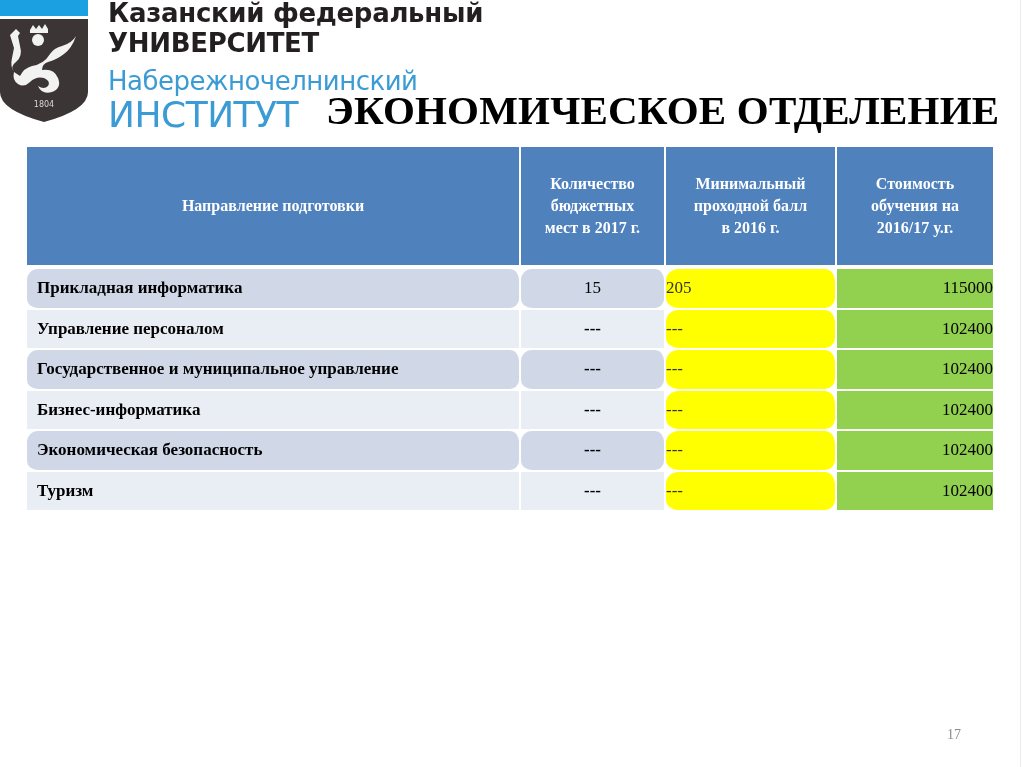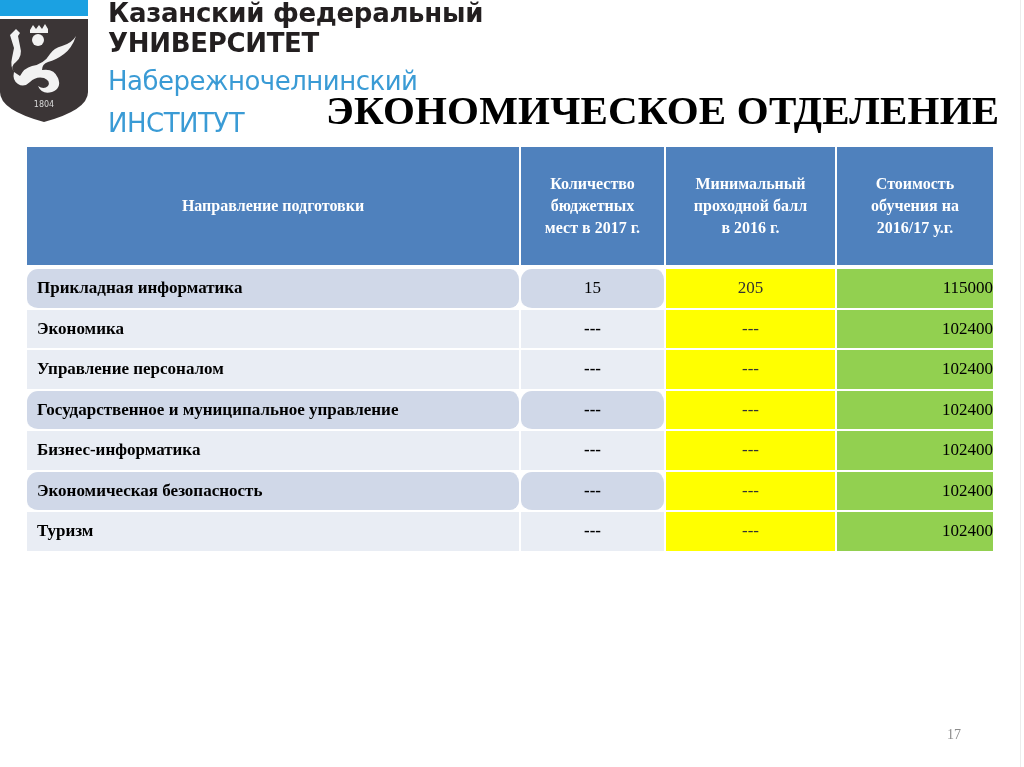--- a/index.html
+++ b/index.html
@@ -35,23 +35,23 @@
       font-weight: bold; font-size: 26px; color: #231f20;
       letter-spacing: -0.3px; white-space: nowrap;
     }
     .inst-line1 {
       position: absolute; left: 108px; top: 66px;
       font-family: "DejaVu Sans", sans-serif;
       font-size: 26px; color: #3a9bd5;
       letter-spacing: -0.5px; white-space: nowrap;
     }
     .inst-line2 {
-      position: absolute; left: 108px; top: 108px;
-      font-family: "DejaVu Sans", sans-serif;
-      font-size: 26px; color: #3a9bd5;
+      position: absolute; left: 108px; top: 94px;
+      font-family: "DejaVu Sans", sans-serif;
+      font-size: 36px; color: #3a9bd5;
       letter-spacing: -0.5px; white-space: nowrap;
     }
     .slide-title {
       position: absolute; left: 326px; top: 86px;
       font-family: "Liberation Serif", serif;
       font-weight: bold; font-size: 41px; color: #000;
       white-space: nowrap; letter-spacing: 0.2px;
     }
     
     .tbl {
@@ -91,21 +91,21 @@
     .tbl tbody tr.even td.c-name,
     .tbl tbody tr.even td.c-seats { background: #e9edf4; }
     td.c-name {
       font-weight: bold; color: #000;
       padding-left: 10px !important;
       text-align: left;
     }
     td.c-seats { text-align: center; color: #000; }
     td.c-seats.dash { font-weight: bold; }
     td.c-min {
-      background: #ffff00; text-align: center; color: #333;
+      background: #ffff00; color: #333; border-radius: 12px;
     }
     td.c-cost {
       background: #92d050; text-align: right; color: #000;
     }
     .page-num {
       position: absolute; left: 947px; top: 727px;
       font-family: "Liberation Serif", serif;
       font-size: 14px; color: #8c8c8c;
     }
   </style>
@@ -156,26 +156,20 @@
       </tr>
     </thead>
     <tbody>
       <tr class="odd">
         <td class="c-name">Прикладная информатика</td>
         <td class="c-seats">15</td>
         <td class="c-min">205</td>
         <td class="c-cost">115000</td>
       </tr>
       <tr class="even">
-        <td class="c-name">Экономика</td>
-        <td class="c-seats dash">---</td>
-        <td class="c-min">---</td>
-        <td class="c-cost">102400</td>
-      </tr>
-      <tr class="even">
         <td class="c-name">Управление персоналом</td>
         <td class="c-seats dash">---</td>
         <td class="c-min">---</td>
         <td class="c-cost">102400</td>
       </tr>
       <tr class="odd">
         <td class="c-name">Государственное и муниципальное управление</td>
         <td class="c-seats dash">---</td>
         <td class="c-min">---</td>
         <td class="c-cost">102400</td>

